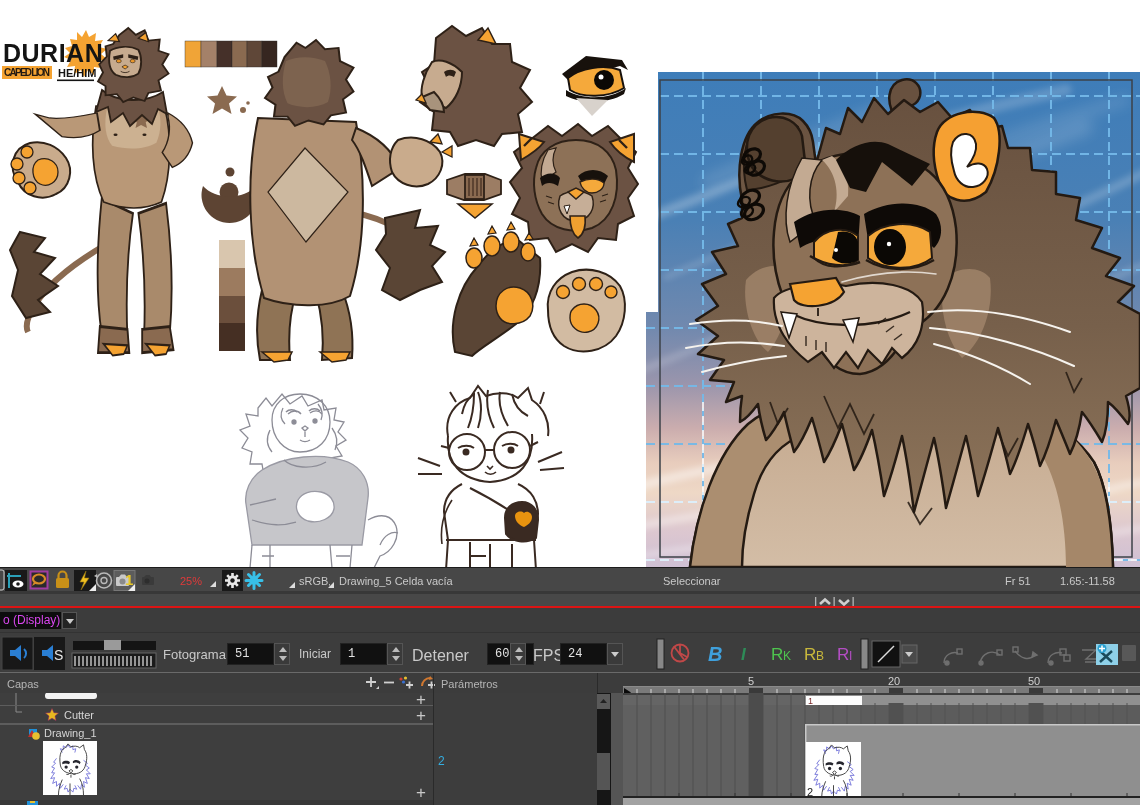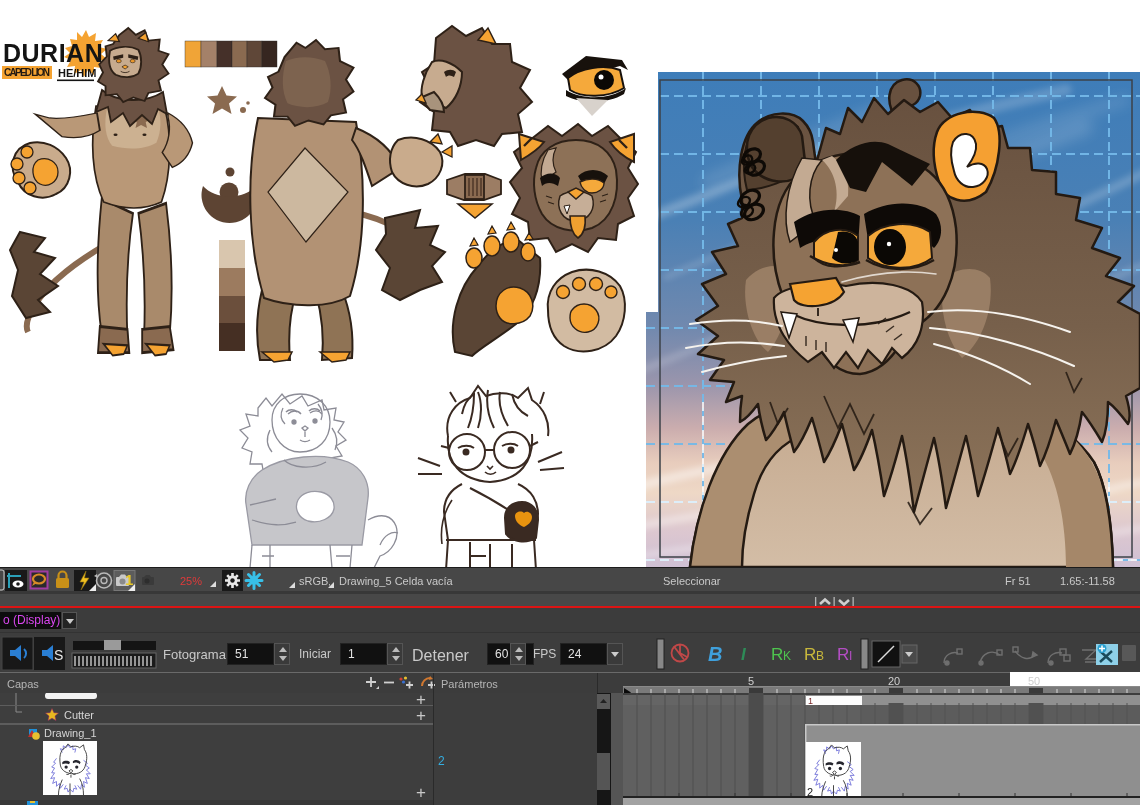--- a/index.html
+++ b/index.html
@@ -3,25 +3,25 @@
 html,body{margin:0;padding:0;}
 body{width:1140px;height:805px;overflow:hidden;background:#fff;font-family:"Liberation Sans",sans-serif;}
 #stage{position:relative;width:1140px;height:805px;background:#fff;}
 .abs{position:absolute;}
 
 #toolbar{left:0;top:567px;width:1140px;height:25px;background:#474747;border-top:1px solid #1c1c1c;box-sizing:border-box;color:#c9c9c9;font-size:11px;}
 #collapse{left:0;top:591px;width:1140px;height:16px;background:#484848;border-top:3px solid #383838;box-sizing:border-box;}
 #redline{left:0;top:606px;width:1140px;height:2px;background:#dd1414;}
 #disprow{left:0;top:608px;width:1140px;height:24px;background:#3c3c3c;}
 #playrow{left:0;top:632px;width:1140px;height:40px;background:#3d3d3d;border-top:1px solid #333;box-sizing:border-box;}
-#tlhead{left:0;top:672px;width:1010px;height:21px;background:#3c3c3c;border-top:1px solid #6a6a6a;box-sizing:border-box;color:#b5b5b5;font-size:11px;}
+#tlhead{left:0;top:672px;width:1140px;height:21px;background:#3c3c3c;border-top:1px solid #6a6a6a;box-sizing:border-box;color:#b5b5b5;font-size:11px;}
 #tlbody{left:0;top:693px;width:1140px;height:112px;background:#3e3e3e;}
 .lbl{position:absolute;color:#c9c9c9;font-size:11px;white-space:pre;}
 .spin{position:absolute;height:22px;background:#111;border:1px solid #222;box-sizing:border-box;color:#e3e3e3;font-size:12px;}
-.spin span{position:absolute;left:7px;top:3px;}
+.spin span{position:absolute;left:7px;top:3px;font-family:Liberation Mono, monospace;}
 .spinbtns{position:absolute;width:16px;height:22px;background:#3a3a3a;border:1px solid #555;box-sizing:border-box;}
 .spinbtns:before{content:"";position:absolute;left:4px;top:3px;border-left:4px solid transparent;border-right:4px solid transparent;border-bottom:5px solid #bbb;}
 .spinbtns:after{content:"";position:absolute;left:4px;bottom:3px;border-left:4px solid transparent;border-right:4px solid transparent;border-top:5px solid #bbb;}
 </style></head><body>
 <div id="stage">
 
   <svg id="art" class="abs" style="left:0;top:0" width="655" height="568" viewBox="0 0 655 568">
 
     <g>
       <path d="M86 30 l3 7 7 -4 -1 8 8 -1 -4 7 8 2 -6 5 6 5 -8 2 3 7 -8 -1 0 8 -6 -5 -4 7 -3 -7 -7 4 1 -8 -8 1 4 -7 -7 -3 6 -4 -5 -5 7 -2 -2 -7 7 1 0 -8 5 5 z" fill="#f5a332"></path>
@@ -459,21 +459,21 @@
     <span class="lbl" style="left:299px;top:14px;font-size:12px;">Iniciar</span>
     <div class="spin" style="left:340px;top:10px;width:47px;">
         <span>1</span>
       </div>
     <div class="spinbtns" style="left:387px;top:10px;"></div>
     <span class="lbl" style="left:412px;top:14px;font-size:16px;">Detener</span>
     <div class="spin" style="left:463px;top:10px;width:47px;margin-left:24px;">
         <span>60</span>
       </div>
     <div class="spinbtns" style="left:510px;top:10px;"></div>
-    <span class="lbl" style="left:533px;top:14px;font-size:12px;">FPS</span>
+    <span class="lbl" style="left:533px;top:14px;font-size:16px;">FPS</span>
     <div class="spin" style="left:560px;top:10px;width:47px;">
         <span>24</span>
       </div>
     <div class="abs" style="left:607px;top:10px;width:16px;height:22px;background:#3a3a3a;border:1px solid #555;box-sizing:border-box;">
       <div class="abs" style="left:3px;top:8px;width:0;height:0;border-left:4px solid transparent;border-right:4px solid transparent;border-top:5px solid #ccc;"></div>
     </div>
     <svg class="abs" style="left:650px;top:2px" width="490" height="38" viewBox="0 0 490 38">
       <rect x="7" y="4" width="7" height="30" fill="#888" stroke="#222"></rect>
       <g fill="none" stroke="#c04848" stroke-width="1.8">
         <circle cx="30" cy="18" r="8.5"></circle>

